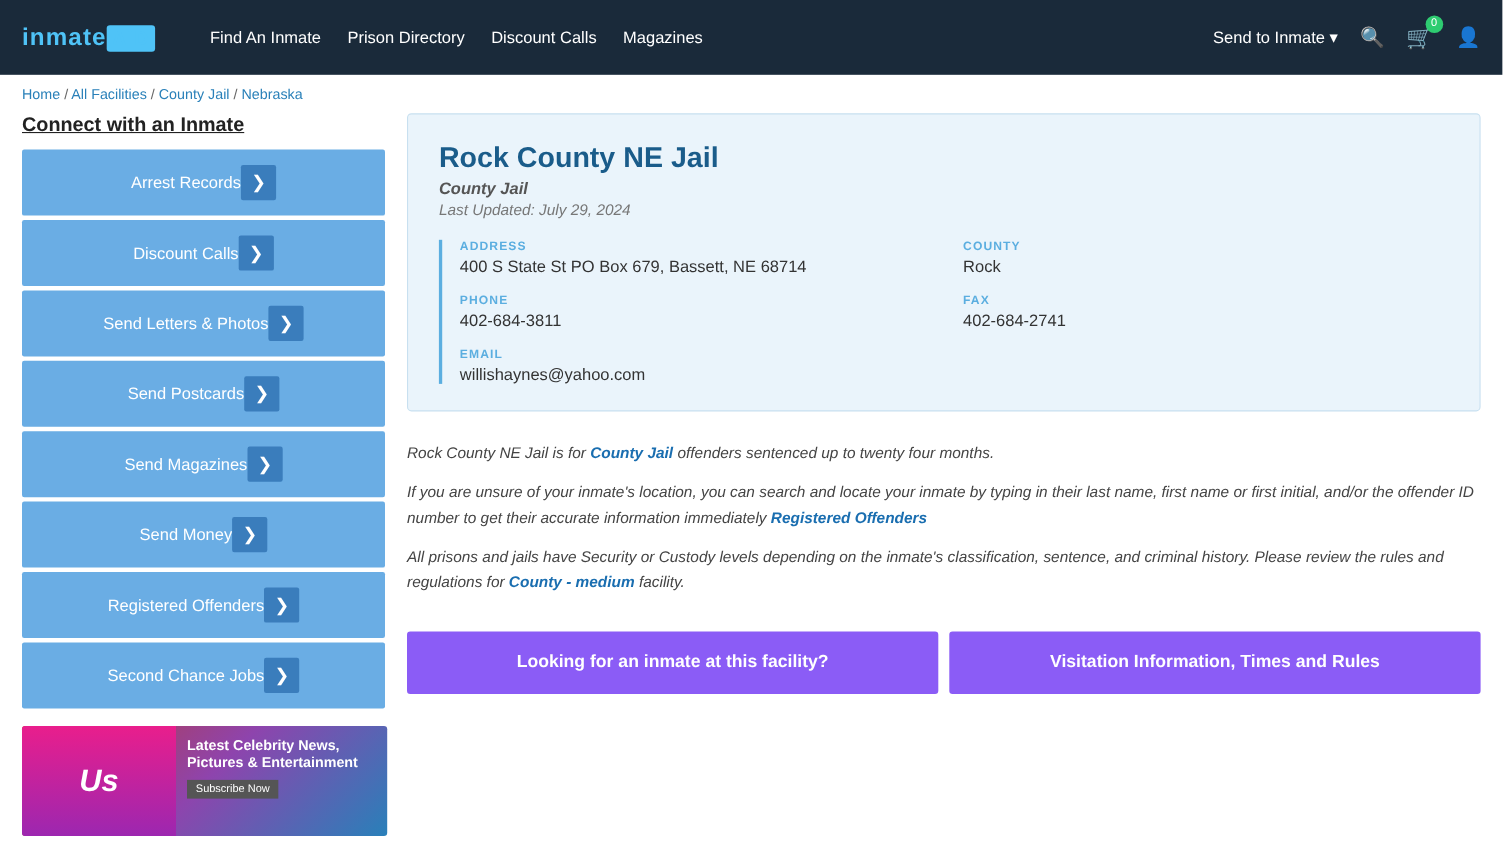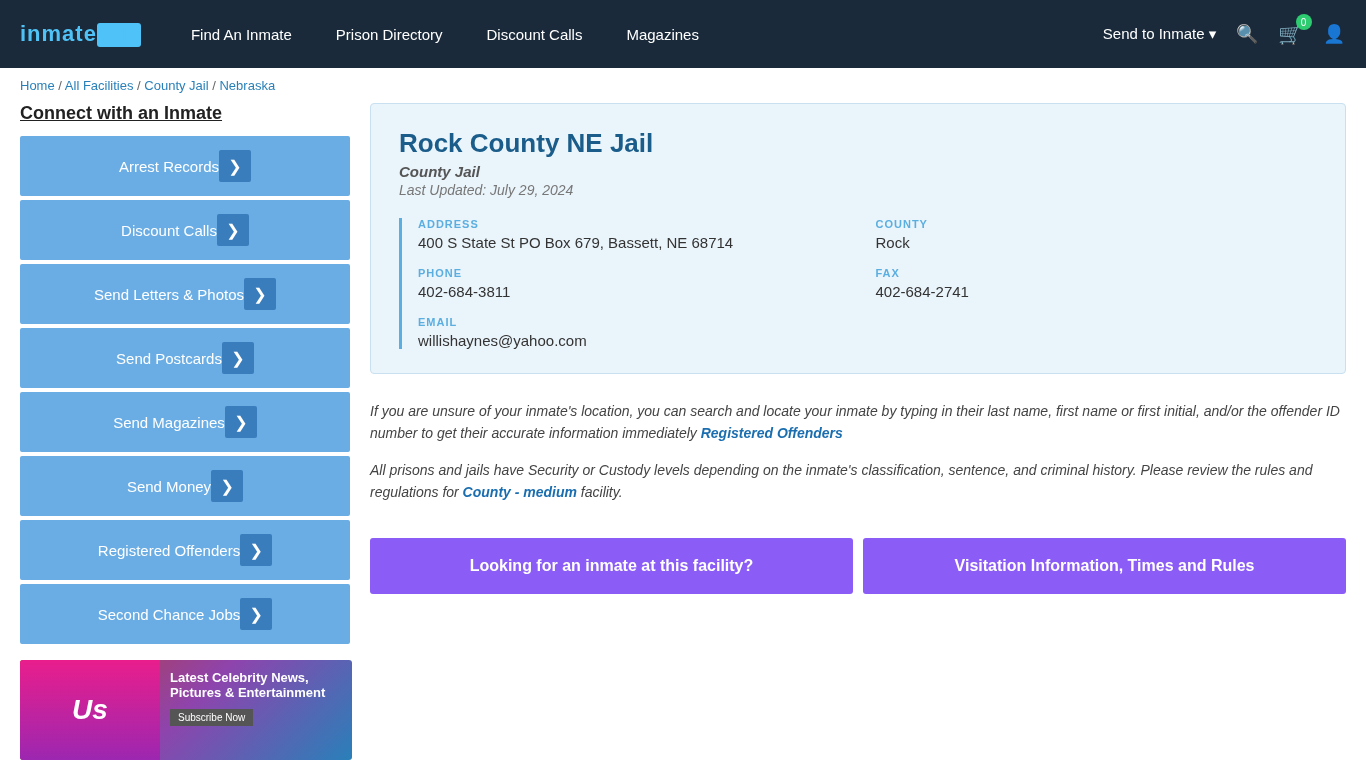--- a/index.html
+++ b/index.html
@@ -29,21 +29,21 @@
     .logo-aid {
       background: #4fc3f7;
       color: #1a2a3a;
       font-weight: bold;
       font-size: 18px;
       padding: 2px 5px;
       border-radius: 3px;
     }
     .nav-links {
       display: flex;
-      gap: 44px;
+      gap: 24px;
       flex: 1;
     }
     .nav-link {
       color: #fff;
       text-decoration: none;
       font-size: 15px;
       cursor: pointer;
       white-space: nowrap;
     }
     .nav-right {
@@ -386,20 +386,23 @@
         </div>
         <div class="detail-block detail-email">
           <div class="detail-label">EMAIL</div>
           <div class="detail-value">willishaynes@yahoo.com</div>
         </div>
       </div>
     </div>
 
     <div class="description">
       <p class="desc-para">
+        <span>Rock County NE Jail is for </span><a class="desc-link" href="#">County Jail</a><span> offenders sentenced up to twenty four months.</span>
+      </p>
+      <p class="desc-para">
         <span>If you are unsure of your inmate's location, you can search and locate your inmate by typing in their last name, first name or first initial, and/or the offender ID number to get their accurate information immediately </span><a class="desc-link" href="#">Registered Offenders</a>
       </p>
       <p class="desc-para">
         <span>All prisons and jails have Security or Custody levels depending on the inmate's classification, sentence, and criminal history. Please review the rules and regulations for </span><a class="desc-link" href="#">County - medium</a><span> facility.</span>
       </p>
     </div>
 
     <div class="bottom-buttons">
       <button class="btn-green">Looking for an inmate at this facility?</button>
       <button class="btn-green">Visitation Information, Times and Rules</button>

